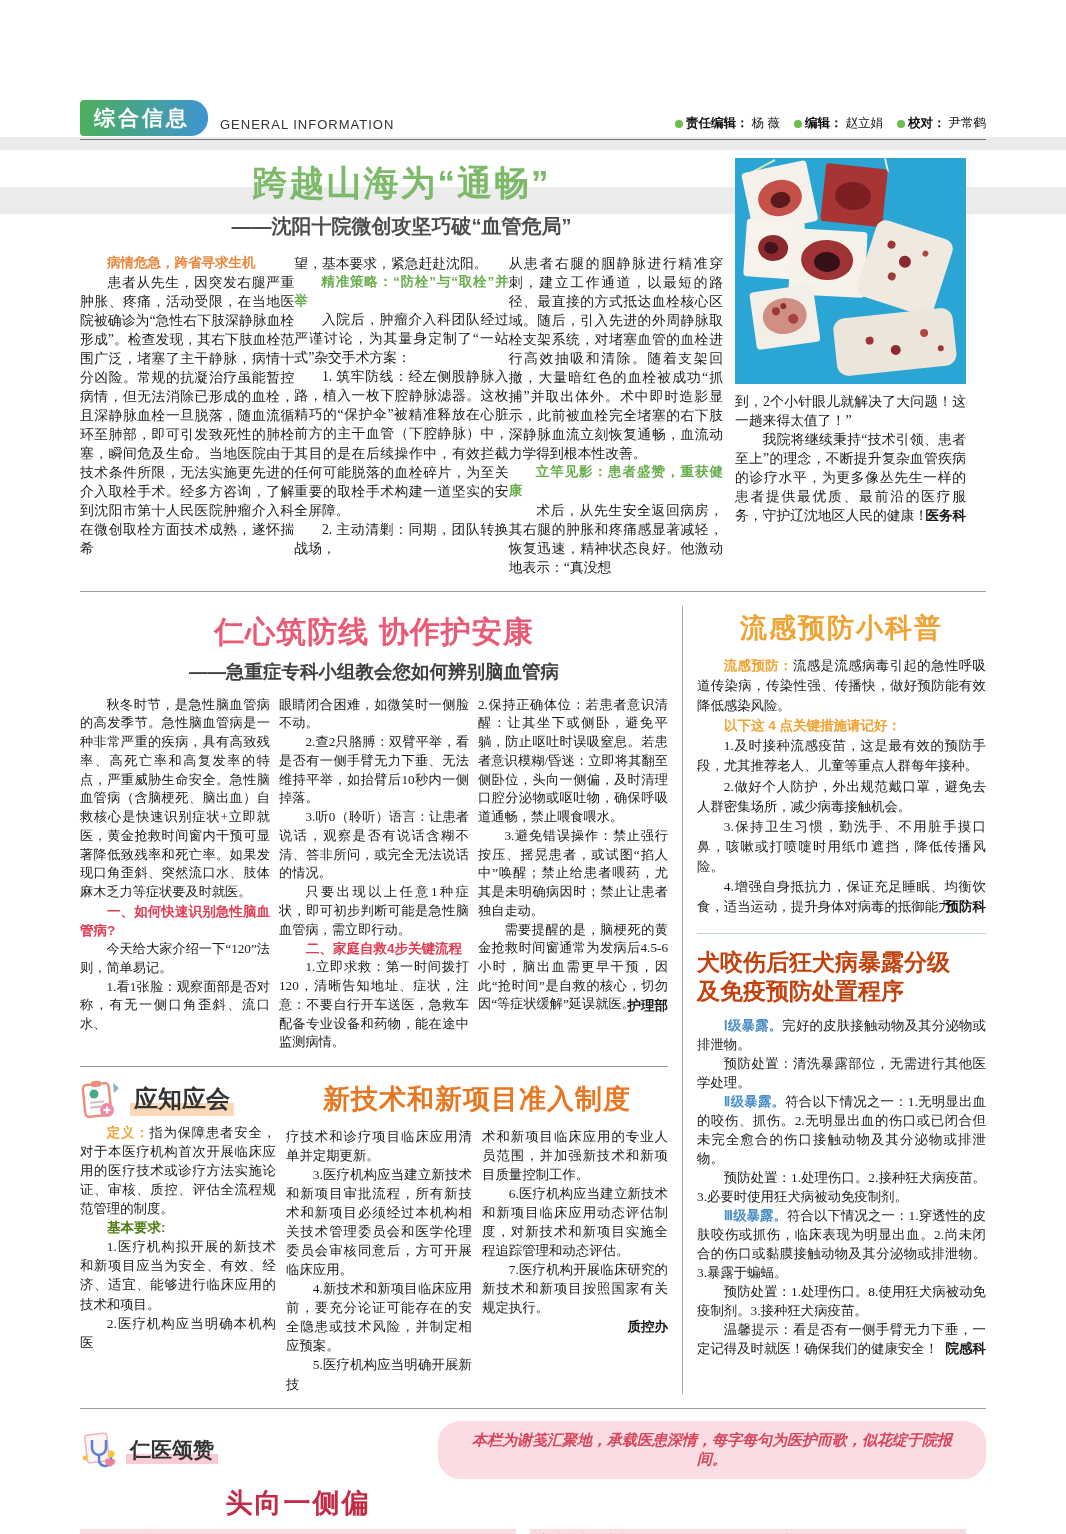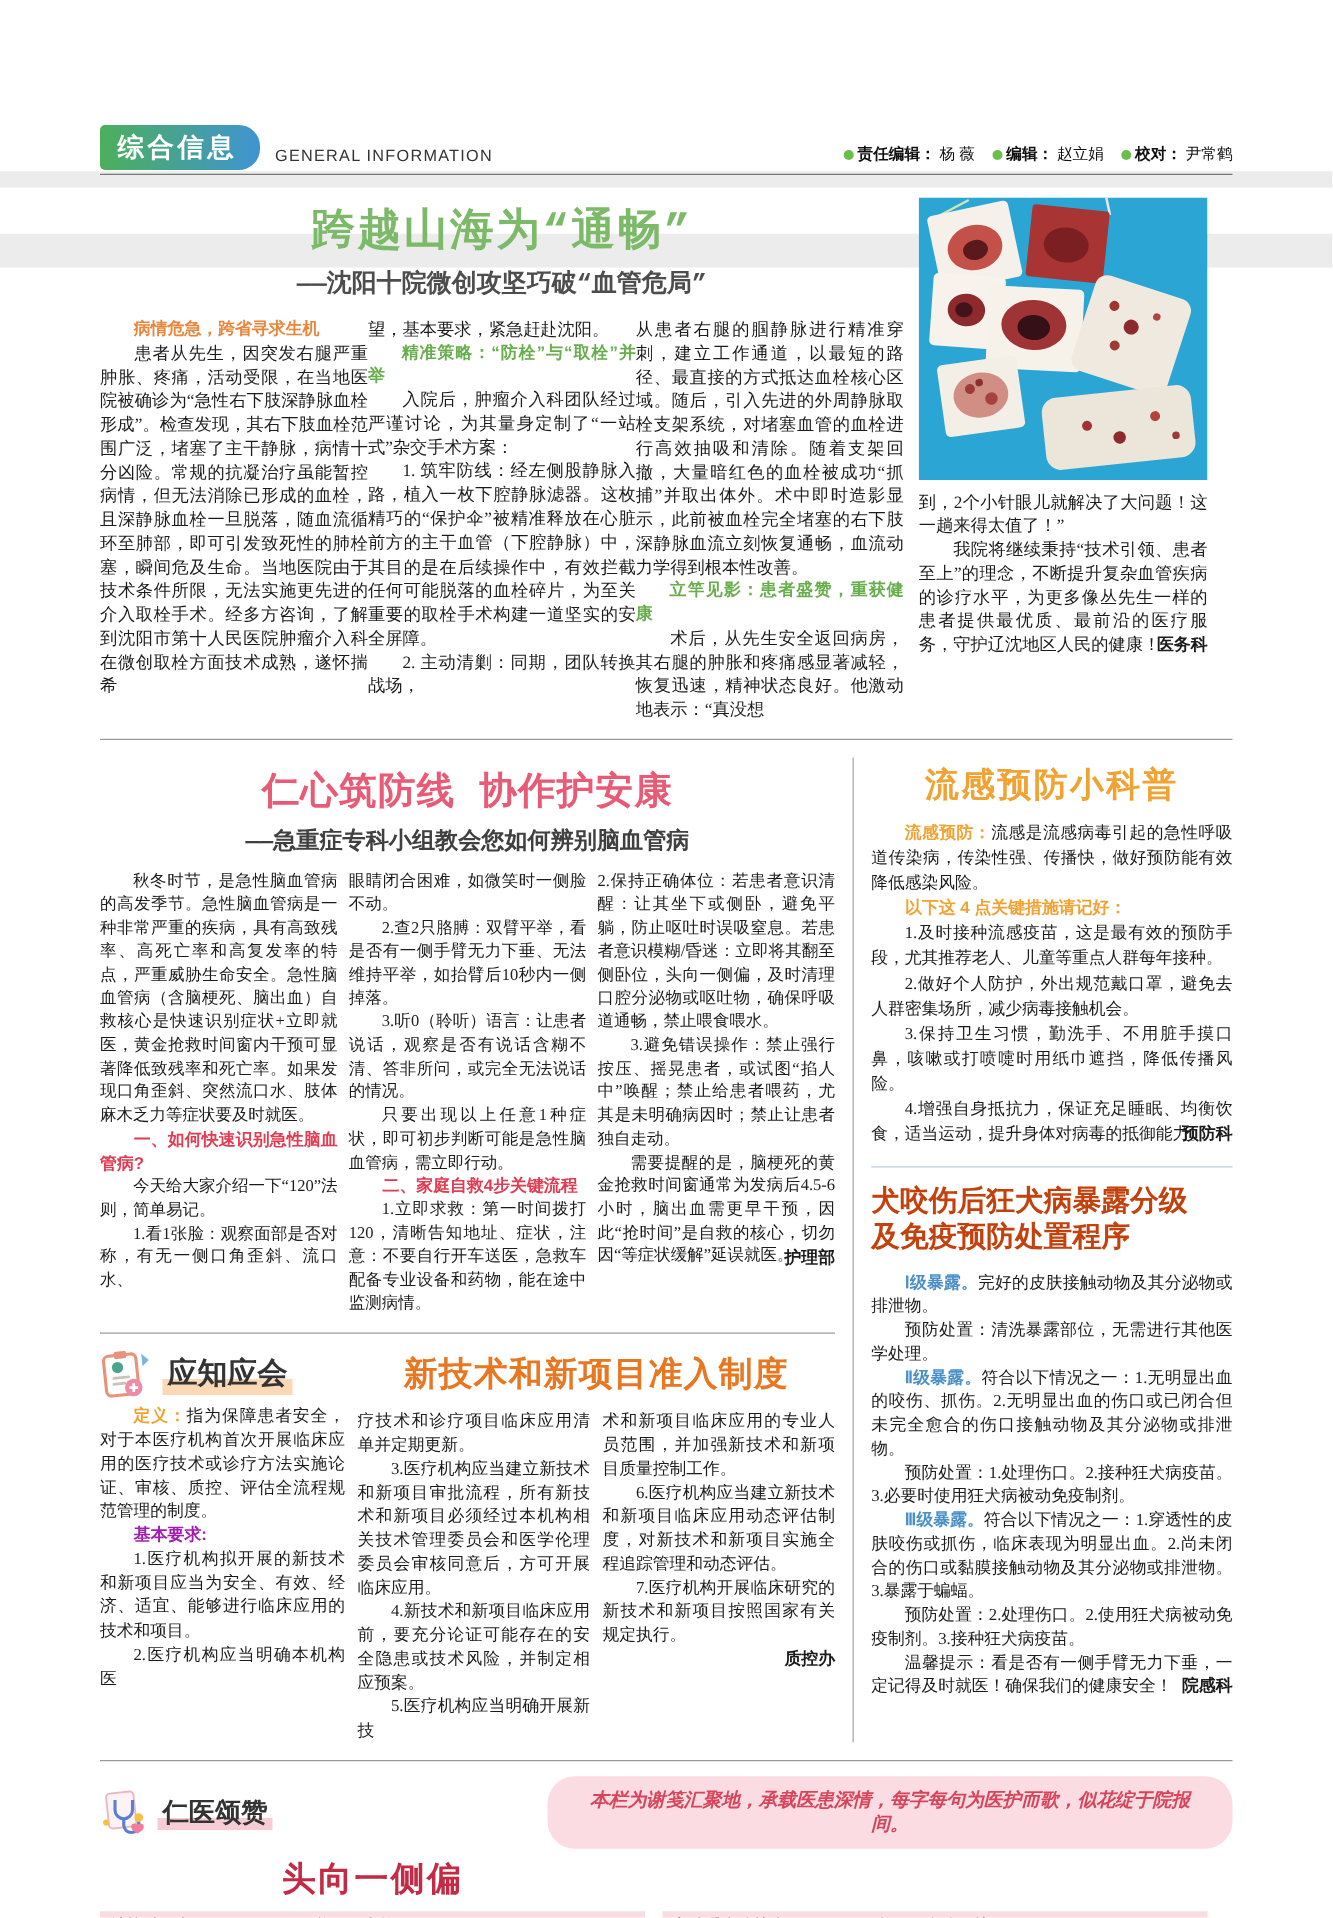--- a/index.html
+++ b/index.html
@@ -5,21 +5,21 @@
   html,body{margin:0;padding:0;}
   body{
     width:1066px;height:1534px;background:#ffffff;position:relative;
     font-family:"Liberation Serif","DejaVu Serif",serif;color:#1b1b1b;
     overflow:hidden;
   }
   .band{position:absolute;left:0;width:1066px;background:#ececec;z-index:0;}
   .band1{top:137px;height:13px;}
   .band2{top:187px;height:27px;}
   .inner{position:relative;z-index:1;padding:0 80px;}
-  .sans{font-family:Liberation Mono, monospace;}
+  .sans{font-family:Liberation Sans, sans-serif;}
 
   
   .pg-header{padding-top:100px;display:flex;align-items:flex-end;border-bottom:1.5px solid #777;padding-bottom:3px;}
   .badge-box{
     background:linear-gradient(90deg,#4caf5b,#3f94d2);color:#fff;font-weight:700;
     font-size:21px;letter-spacing:3px;padding:4px 18px 4px 14px;border-radius:4px 17px 17px 4px;
     font-family:"Liberation Sans",sans-serif;
   }
   .hdr-en{font-size:13px;color:#333;letter-spacing:1px;margin-left:12px;padding-bottom:4px;font-family:"Liberation Sans",sans-serif;}
   .hdr-editors{margin-left:auto;display:flex;gap:14px;padding-bottom:4px;font-size:12.5px;font-family:"Liberation Sans",sans-serif;align-items:center;}
@@ -254,21 +254,21 @@
               <circle cx="14" cy="15" r="4.5" fill="#4aa58c"></circle>
               <rect x="10" y="22" width="14" height="2.2" rx="1" fill="#c9c2bb" transform="rotate(-6 17 23)"></rect>
               <rect x="10" y="27" width="11" height="2.2" rx="1" fill="#c9c2bb" transform="rotate(-6 15 28)"></rect>
               <circle cx="27" cy="31" r="7" fill="#ef8ba4"></circle>
               <path d="M27 27.5v7M23.5 31h7" stroke="#fff" stroke-width="2.2"></path>
               <path d="M33 4 L39 9 L34 14" fill="#7fb3d8"></path>
             </svg>
             <span class="badge-know-label">应知应会</span>
           </div>
           <p><b class="lead-orange">定义：</b><span>指为保障患者安全，对于本医疗机构首次开展临床应用的医疗技术或诊疗方法实施论证、审核、质控、评估全流程规范管理的制度。</span></p>
-          <p class="head head-orange" style="color:#a21caf">基本要求:</p>
+          <p class="head head-orange" style="color:#4d7c0f">基本要求:</p>
           <p>1.医疗机构拟开展的新技术和新项目应当为安全、有效、经济、适宜、能够进行临床应用的技术和项目。</p>
           <p>2.医疗机构应当明确本机构医</p>
         </div>
         <div class="know-right">
           <div class="know-title sans">新技术和新项目准入制度</div>
           <div class="know-cols">
             <div class="kc">
               <p class="cont">疗技术和诊疗项目临床应用清单并定期更新。</p>
               <p>3.医疗机构应当建立新技术和新项目审批流程，所有新技术和新项目必须经过本机构相关技术管理委员会和医学伦理委员会审核同意后，方可开展临床应用。</p>
               <p>4.新技术和新项目临床应用前，要充分论证可能存在的安全隐患或技术风险，并制定相应预案。</p>
@@ -307,21 +307,21 @@
         <div class="rab-title sans">
           <div>犬咬伤后狂犬病暴露分级</div>
           <div>及免疫预防处置程序</div>
         </div>
         <div class="rab-body">
           <p><b class="lead-blue">Ⅰ级暴露。</b><span>完好的皮肤接触动物及其分泌物或排泄物。</span></p>
           <p>预防处置：清洗暴露部位，无需进行其他医学处理。</p>
           <p><b class="lead-blue">Ⅱ级暴露。</b><span>符合以下情况之一：1.无明显出血的咬伤、抓伤。2.无明显出血的伤口或已闭合但未完全愈合的伤口接触动物及其分泌物或排泄物。</span></p>
           <p>预防处置：1.处理伤口。2.接种狂犬病疫苗。3.必要时使用狂犬病被动免疫制剂。</p>
           <p><b class="lead-blue">Ⅲ级暴露。</b><span>符合以下情况之一：1.穿透性的皮肤咬伤或抓伤，临床表现为明显出血。2.尚未闭合的伤口或黏膜接触动物及其分泌物或排泄物。3.暴露于蝙蝠。</span></p>
-          <p>预防处置：2.处理伤口。2.使用狂犬病被动免疫制剂。3.接种狂犬病疫苗。</p>
+          <p>预防处置：1.处理伤口。8.使用狂犬病被动免疫制剂。3.接种狂犬病疫苗。</p>
           <p>温馨提示：看是否有一侧手臂无力下垂，一定记得及时就医！确保我们的健康安全！</p>
           <div class="sign pull-up" style="margin-top:-1.42em">院感科</div>
         </div>
       </div>
     </div>
   </div>
 
   <hr class="rule">
 
   <div class="praise">

